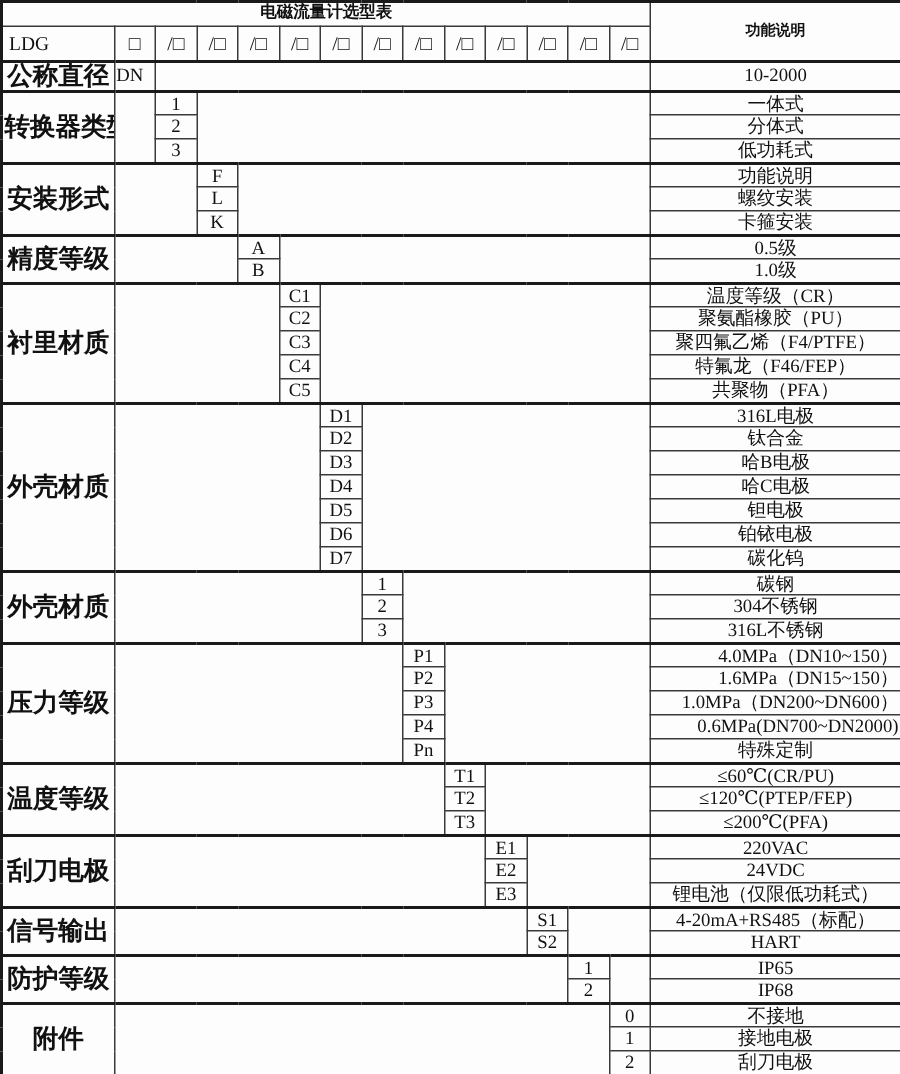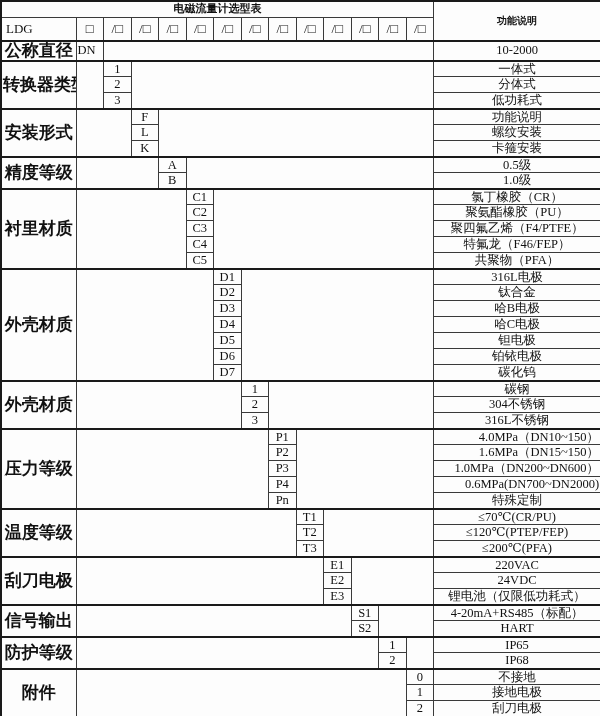--- a/index.html
+++ b/index.html
@@ -125,21 +125,21 @@
       </tr>
       <tr class="body-row">
         <td class="code-cell">B</td>
         <td class="desc-cell">1.0级</td>
       </tr>
       <tr class="body-row">
         <td class="label-cell sec-top" rowspan="5">衬里材质</td>
         <td class="gap-cell sec-top" rowspan="5" colspan="4"></td>
         <td class="code-cell sec-top">C1</td>
         <td class="gap-cell sec-top" rowspan="5" colspan="8"></td>
-        <td class="desc-cell sec-top">氯丁橡胶（CR）</td>
+        <td class="desc-cell sec-top">温度等级（CR）</td>
       </tr>
       <tr class="body-row">
         <td class="code-cell">C2</td>
         <td class="desc-cell">聚氨酯橡胶（PU）</td>
       </tr>
       <tr class="body-row">
         <td class="code-cell">C3</td>
         <td class="desc-cell">聚四氟乙烯（F4/PTFE）</td>
       </tr>
       <tr class="body-row">
@@ -217,21 +217,21 @@
       </tr>
       <tr class="body-row">
         <td class="code-cell">Pn</td>
         <td class="desc-cell">特殊定制</td>
       </tr>
       <tr class="body-row">
         <td class="label-cell sec-top" rowspan="3">温度等级</td>
         <td class="gap-cell sec-top" rowspan="3" colspan="8"></td>
         <td class="code-cell sec-top">T1</td>
         <td class="gap-cell sec-top" rowspan="3" colspan="4"></td>
-        <td class="desc-cell sec-top">≤70℃(CR/PU)</td>
+        <td class="desc-cell sec-top">≤60℃(CR/PU)</td>
       </tr>
       <tr class="body-row">
         <td class="code-cell">T2</td>
         <td class="desc-cell">≤120℃(PTEP/FEP)</td>
       </tr>
       <tr class="body-row">
         <td class="code-cell">T3</td>
         <td class="desc-cell">≤200℃(PFA)</td>
       </tr>
       <tr class="body-row">

